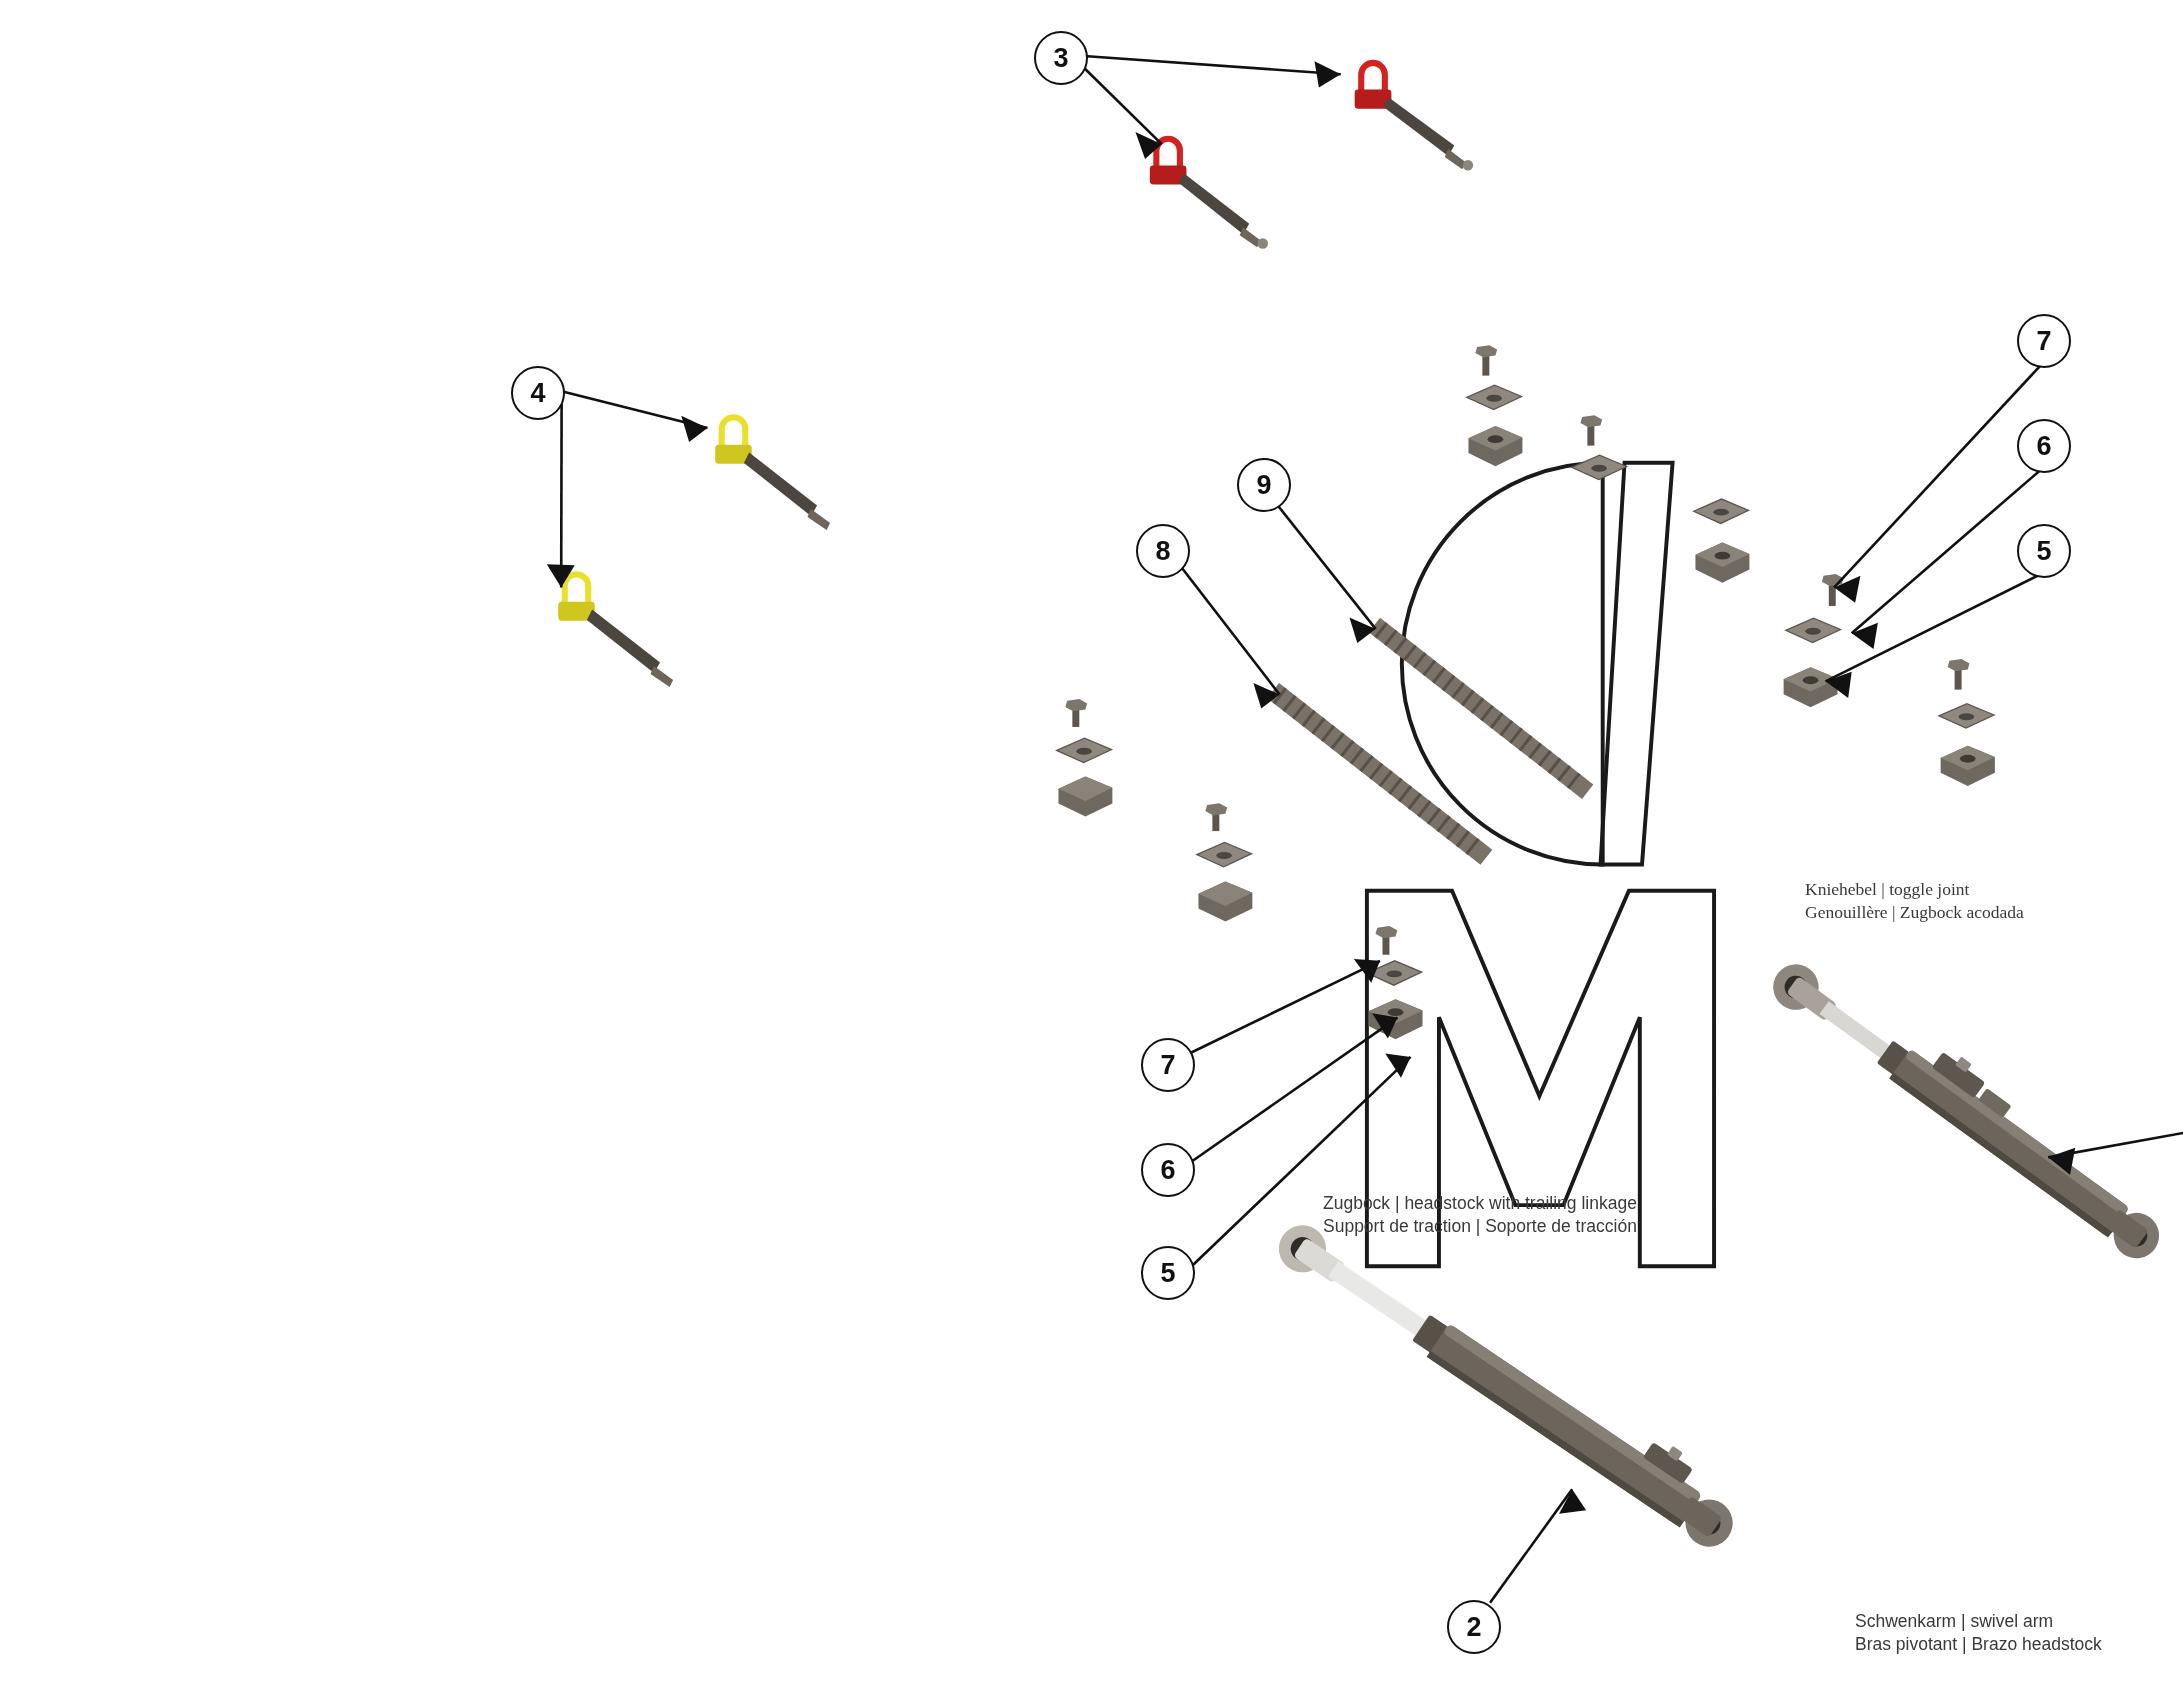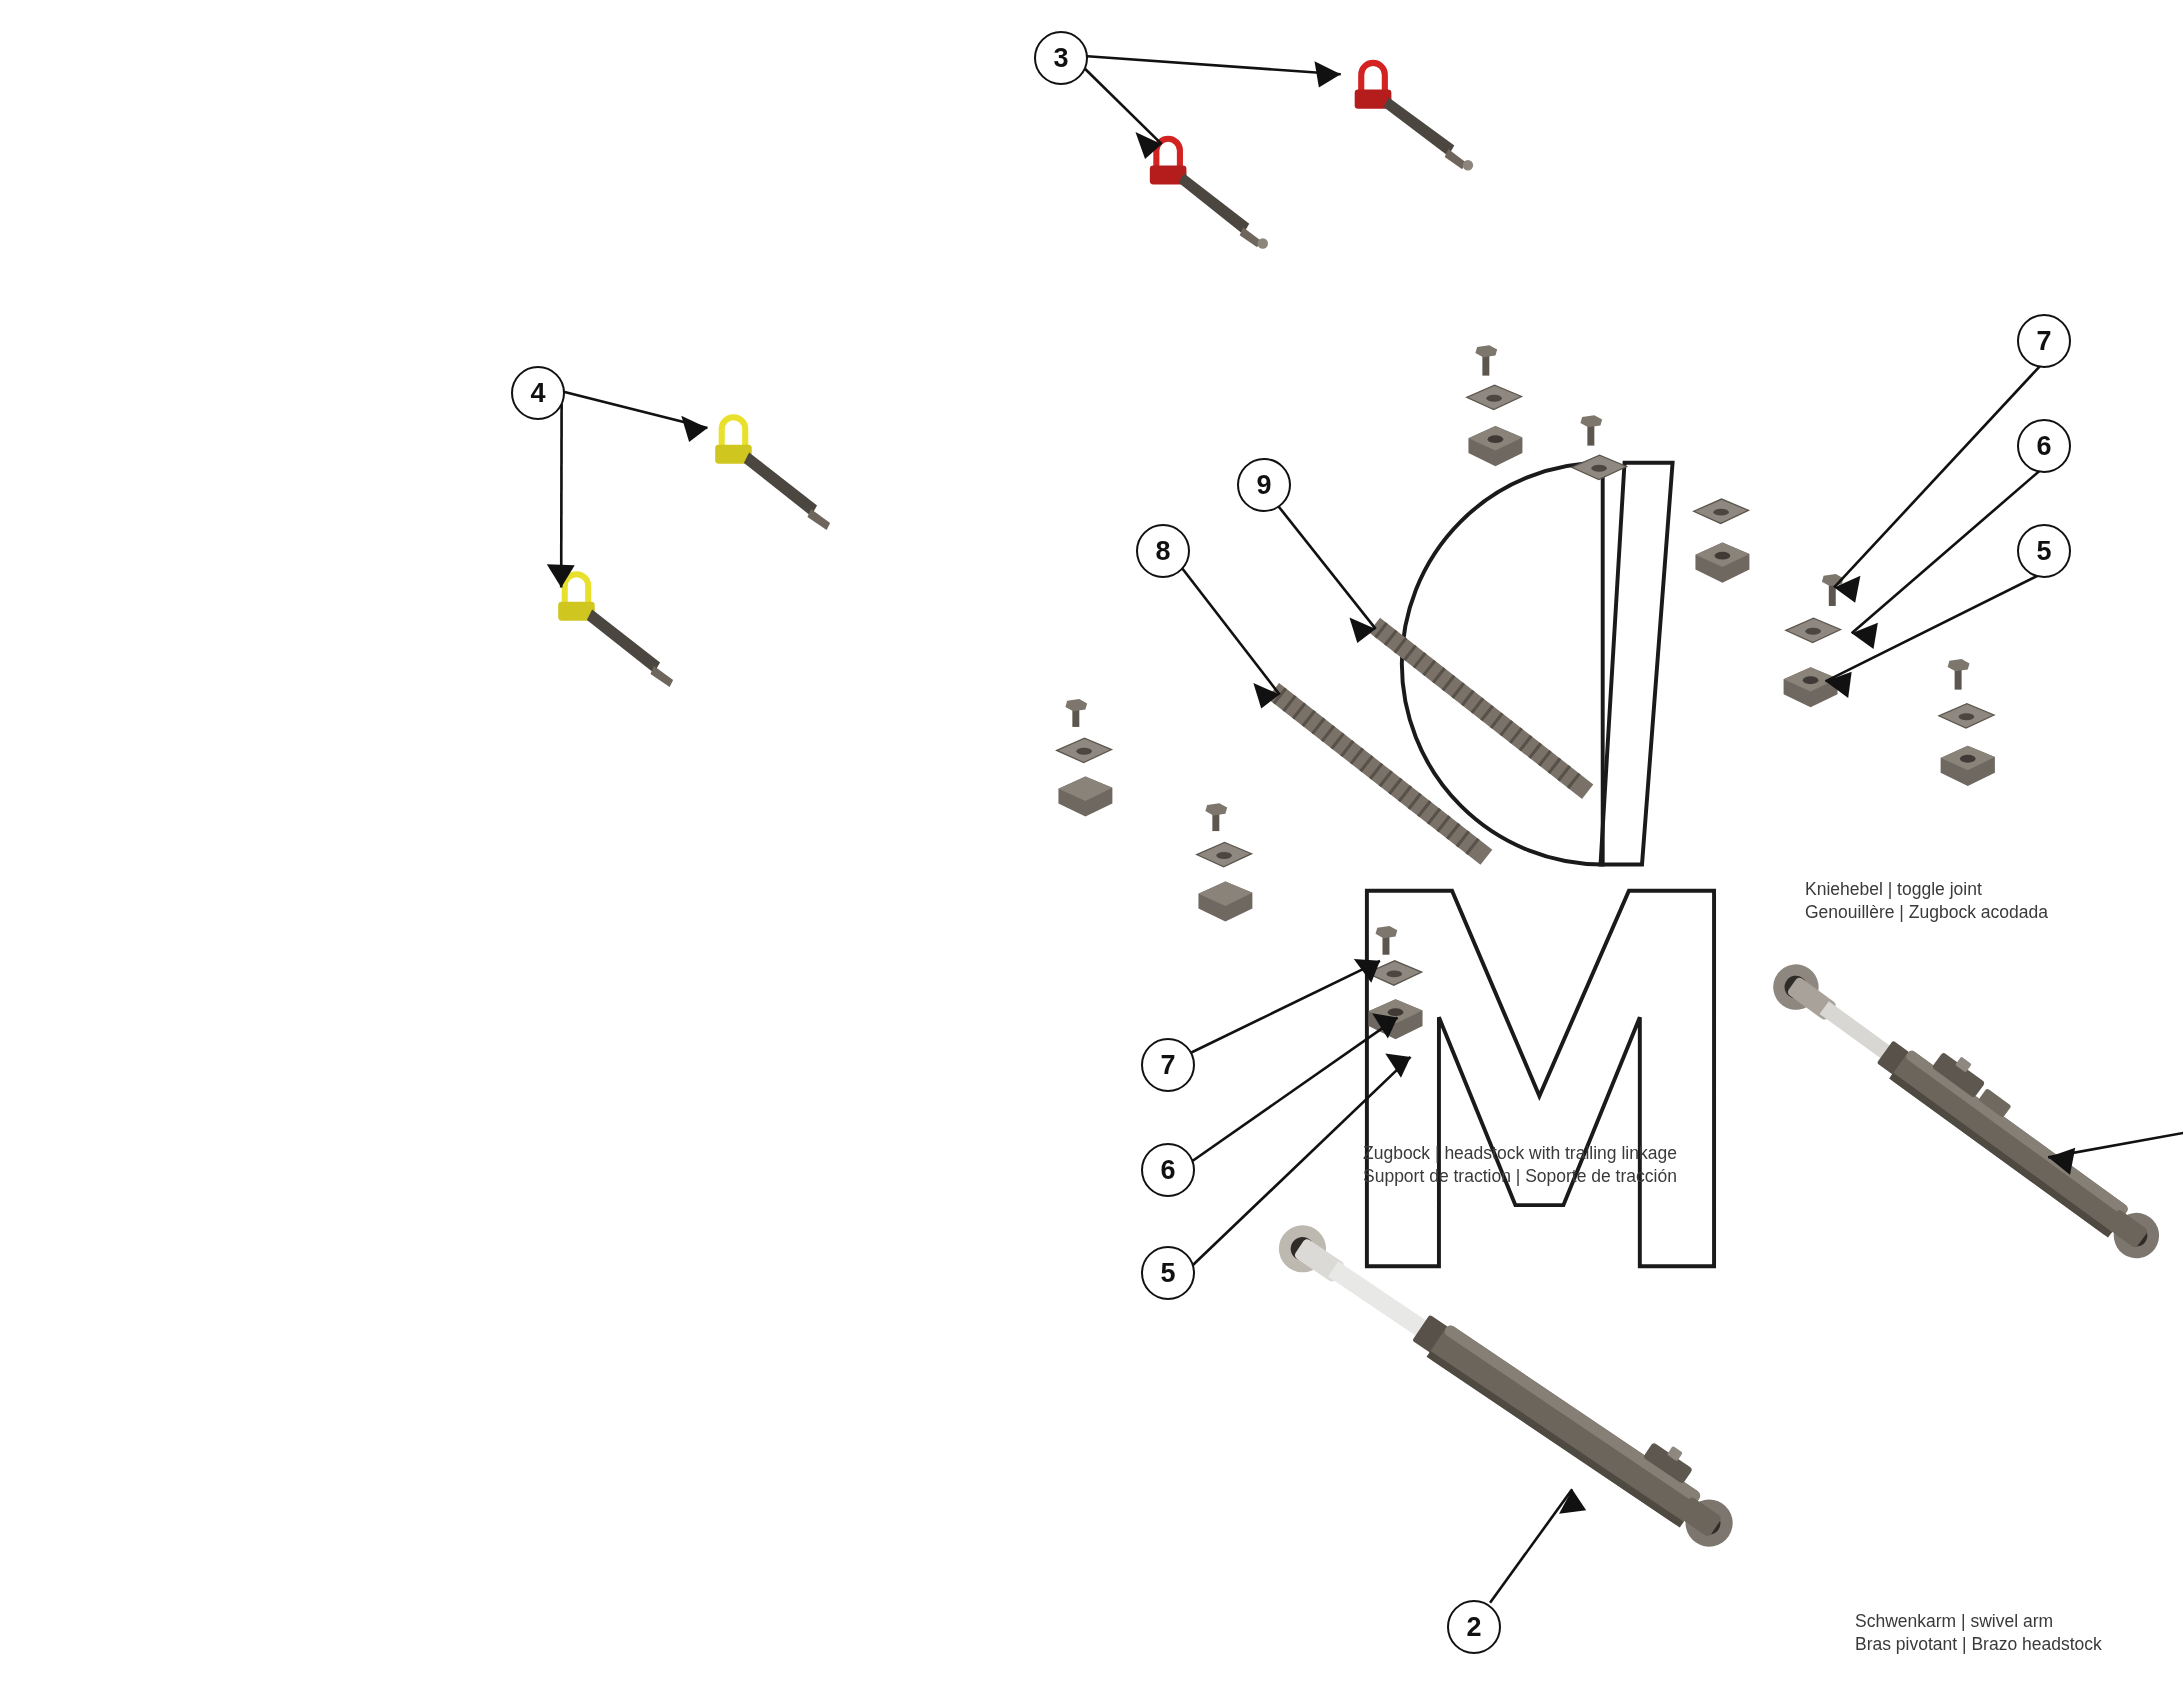--- a/index.html
+++ b/index.html
@@ -347,26 +347,26 @@
   </div>
 
   <div class="bubble" style="left:1141px;top:1246px;width:50px;height:50px;font-size:27px;">
     <span>5</span>
   </div>
 
   <div class="bubble" style="left:1447px;top:1600px;width:50px;height:50px;font-size:27px;">
     <span>2</span>
   </div>
 
-  <div class="lbl lbl-sm" style="left:1805px;top:878px;">
+  <div class="lbl lbl-sm" style="left:1805px;top:878px;font-family:Liberation Serif, serif;">
     <div>Kniehebel | toggle joint</div>
     <div>Genouillère | Zugbock acodada</div>
   </div>
 
-  <div class="lbl lbl-sm" style="left:1323px;top:1142px;margin-left:40px;">
+  <div class="lbl lbl-sm" style="left:1323px;top:1192px;">
     <div>Zugbock | headstock with trailing linkage</div>
     <div>Support de traction | Soporte de tracción</div>
   </div>
 
 
   <div class="lbl lbl-sm" style="left:1855px;top:1610px;">
     <div>Schwenkarm | swivel arm</div>
     <div>Bras pivotant | Brazo headstock</div>
   </div>
 

